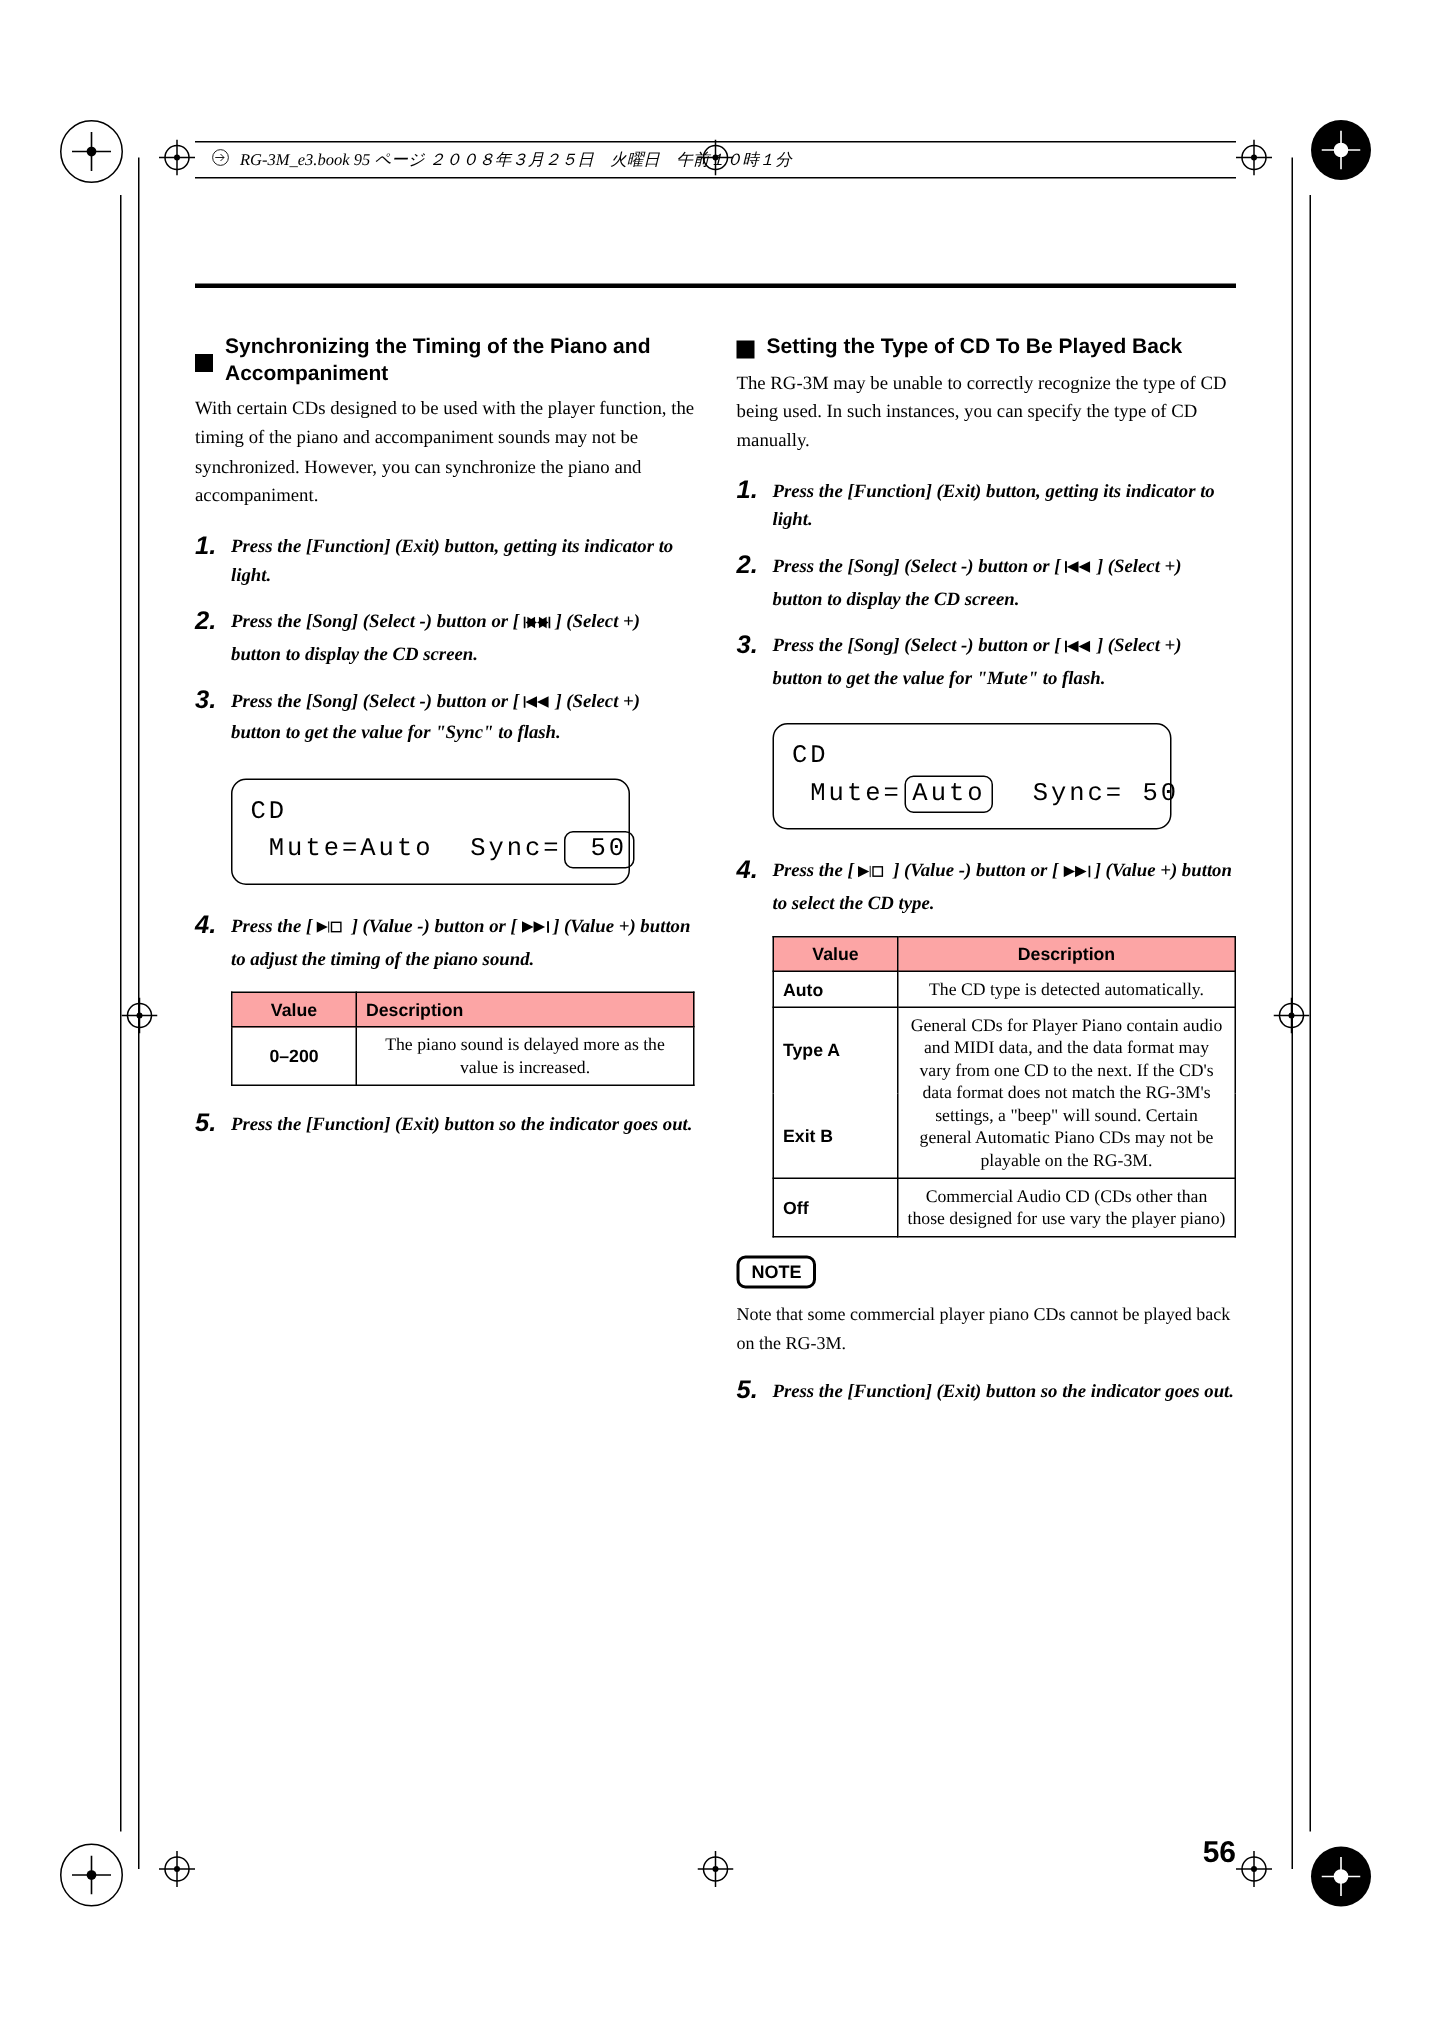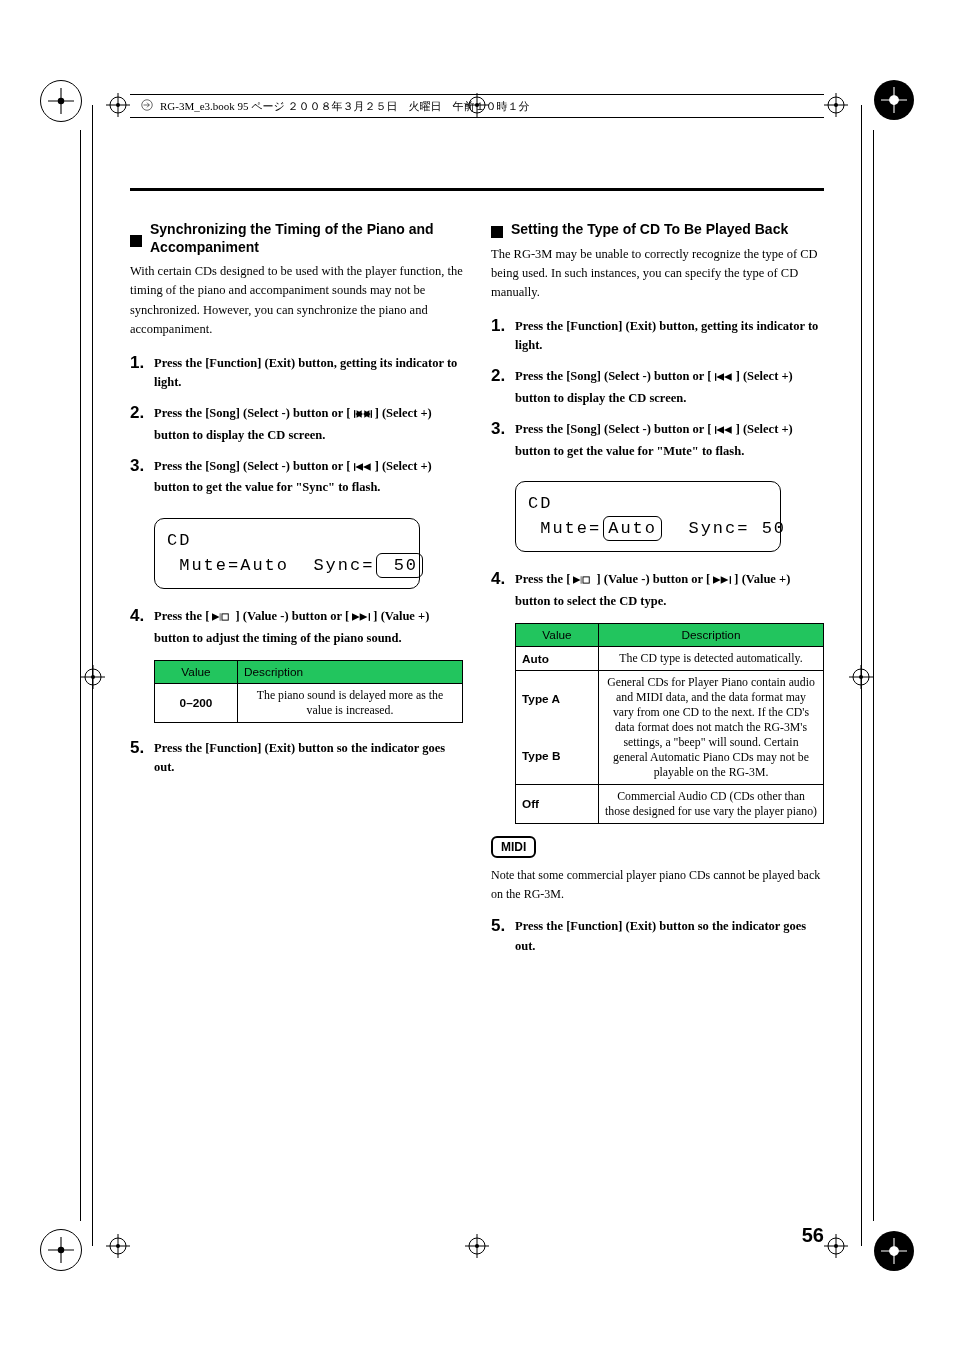--- a/index.html
+++ b/index.html
@@ -68,20 +68,21 @@
   }
   .running-header {
     font-size: 11px;
     padding: 3px 0 3px 10px;
     border-top: 0.5px solid #000;
     border-bottom: 0.5px solid #000;
     margin: 0 12px 12px 12px;
     display: flex;
     align-items: center;
     gap: 6px;
+    font-style: italic;
   }
   .running-header .arrow {
     display:inline-block;
   }
   .chapter-title {
     text-align: right;
     font-family: Arial, Helvetica, sans-serif;
     font-weight: bold;
     font-size: 15.5px;
     padding: 0 12px 6px 12px;
@@ -118,20 +119,21 @@
   p.intro {
     font-size: 12.5px;
     line-height: 1.55;
     margin: 0 0 14px 0;
   }
   ol.steps {
     list-style: none;
     padding: 0;
     margin: 0;
     counter-reset: step;
+    font-style: italic;
   }
   ol.steps > li {
     counter-increment: step;
     position: relative;
     padding-left: 24px;
     margin-bottom: 12px;
     font-size: 12.5px;
     font-weight: bold;
     line-height: 1.55;
   }
@@ -176,22 +178,22 @@
     font-size: 11.8px;
   }
   table.vtable th, table.vtable td {
     border: 1px solid #000;
     padding: 4px 6px;
     text-align: center;
     vertical-align: top;
   }
   table.vtable th {
     font-family: Arial, Helvetica, sans-serif;
-    font-weight: normal;
-    background: #22c55e;
+    font-weight: bold;
+    background: #fca5a5;
     text-align: center;
   }
   table.vtable td.vcol {
     font-family: Arial, Helvetica, sans-serif;
     font-weight: bold;
     text-align: center;
     vertical-align: middle;
     width: 70px;
     white-space: nowrap;
   }
@@ -437,30 +439,30 @@
         </tr>
         <tr>
           <td class="vcol left">Auto</td>
           <td>The CD type is detected automatically.</td>
         </tr>
         <tr>
           <td class="vcol left" style="border-bottom:none">Type A</td>
           <td rowspan="2">General CDs for Player Piano contain audio and MIDI data, and the data format may vary from one CD to the next. If the CD's data format does not match the RG-3M's settings, a "beep" will sound. Certain general Automatic Piano CDs may not be playable on the RG-3M.</td>
         </tr>
         <tr>
-          <td class="vcol left" style="border-top:none">Type B</td>
+          <td class="vcol left" style="border-top:none">Exit B</td>
         </tr>
         <tr>
           <td class="vcol left">Off</td>
           <td>Commercial Audio CD (CDs other than those designed for use vary the player piano)</td>
         </tr>
       </tbody>
         </table>
 
-      <div class="note-box">MIDI</div>
+      <div class="note-box">NOTE</div>
       <p class="note-text">Note that some commercial player piano CDs cannot be played back on the RG-3M.</p>
 
       <ol class="steps" style="counter-reset: step 4">
         <li><span>Press the [Function] (Exit) button so the indicator goes out.</span></li>
       </ol>
     </div>
   </div>
 
   <div class="page-number">56</div>
 </div>

